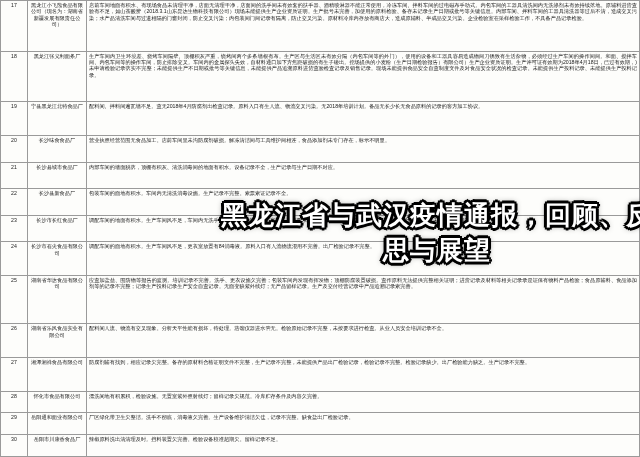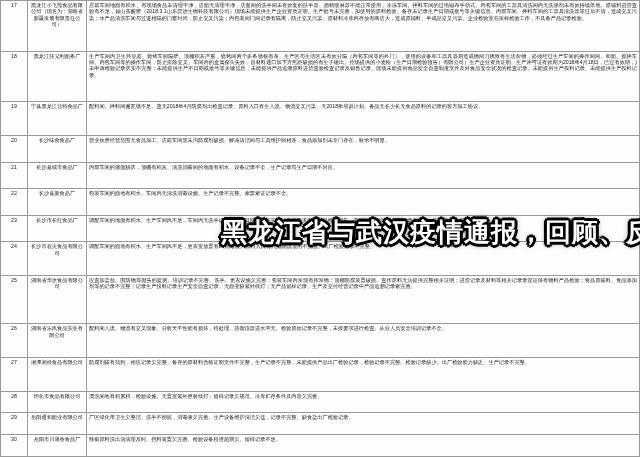--- a/index.html
+++ b/index.html
@@ -165,14 +165,15 @@
       <td class="c-num">30</td>
       <td class="c-name">岳阳市川康香食品厂</td>
       <td class="c-body">辣椒原料洗出清清理及时。挡料装置欠完善。检验设备校准超期欠。留样记录不足。</td>
     </tr>
   </tbody>
 </table>
 
 <div id="title-overlay">
   <div id="title-text">
     <span>黑龙江省与武汉疫情通报，回顾、反</span><br>
+    <span>思与展望</span>
   </div>
 </div>
 
 </body></html>

